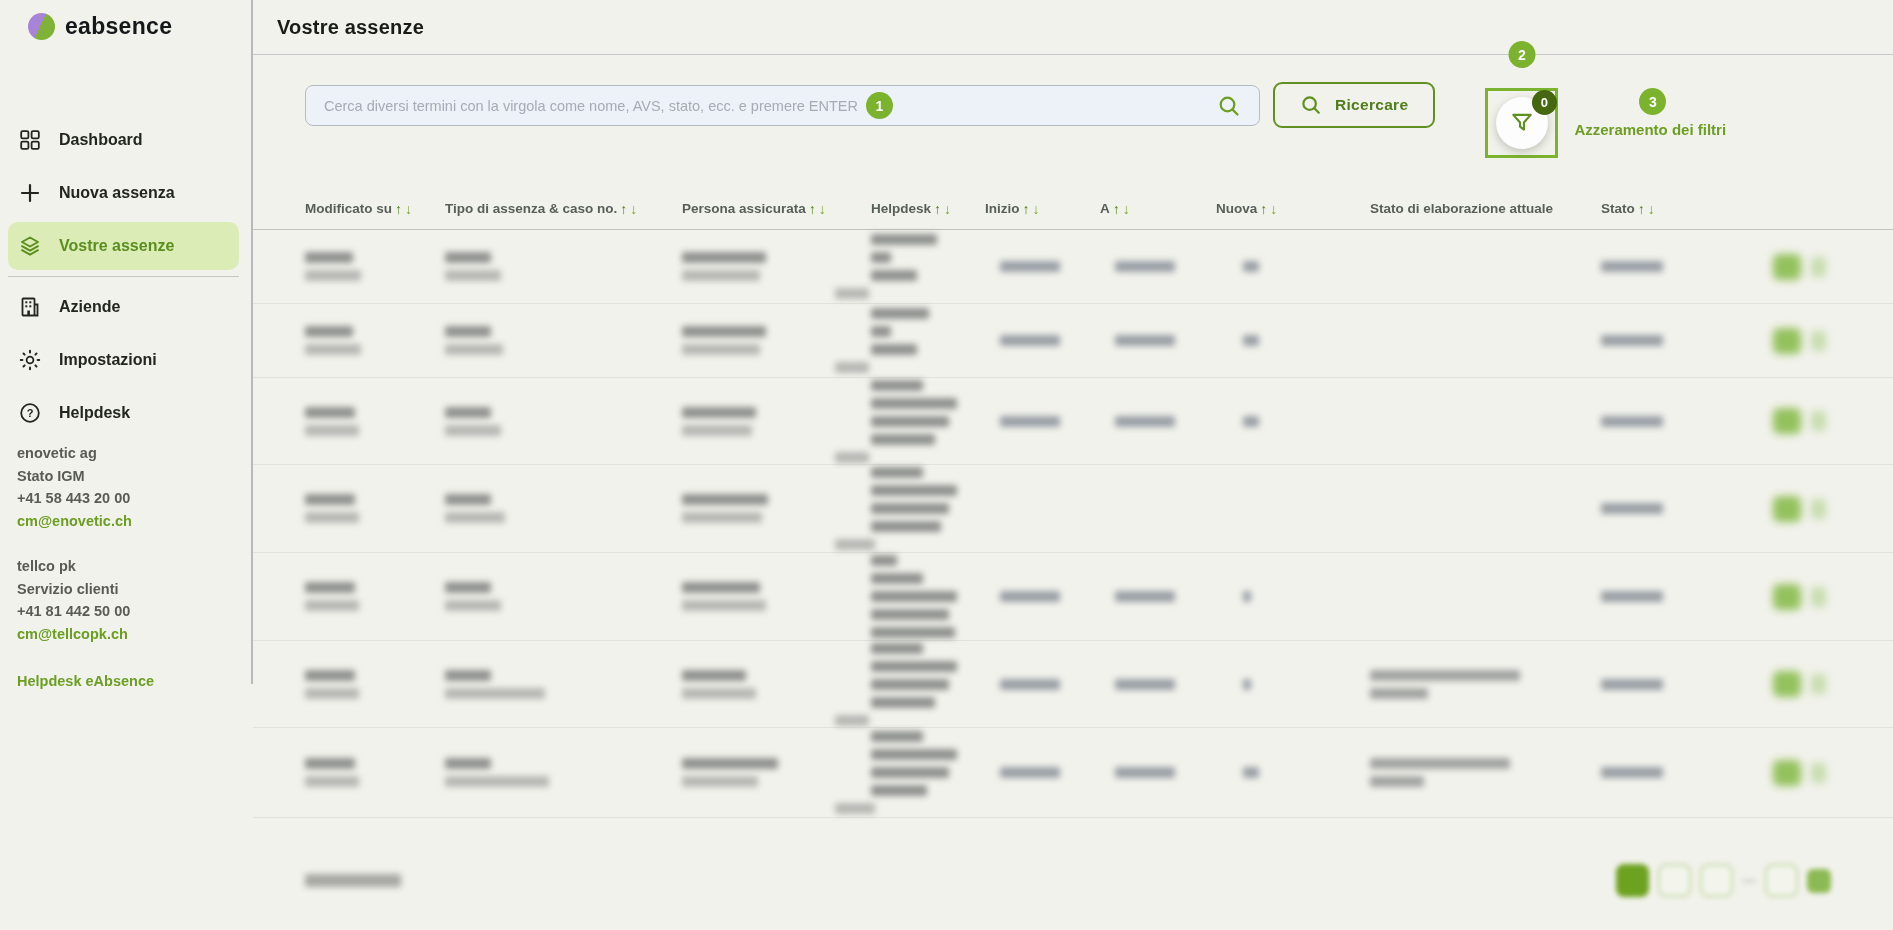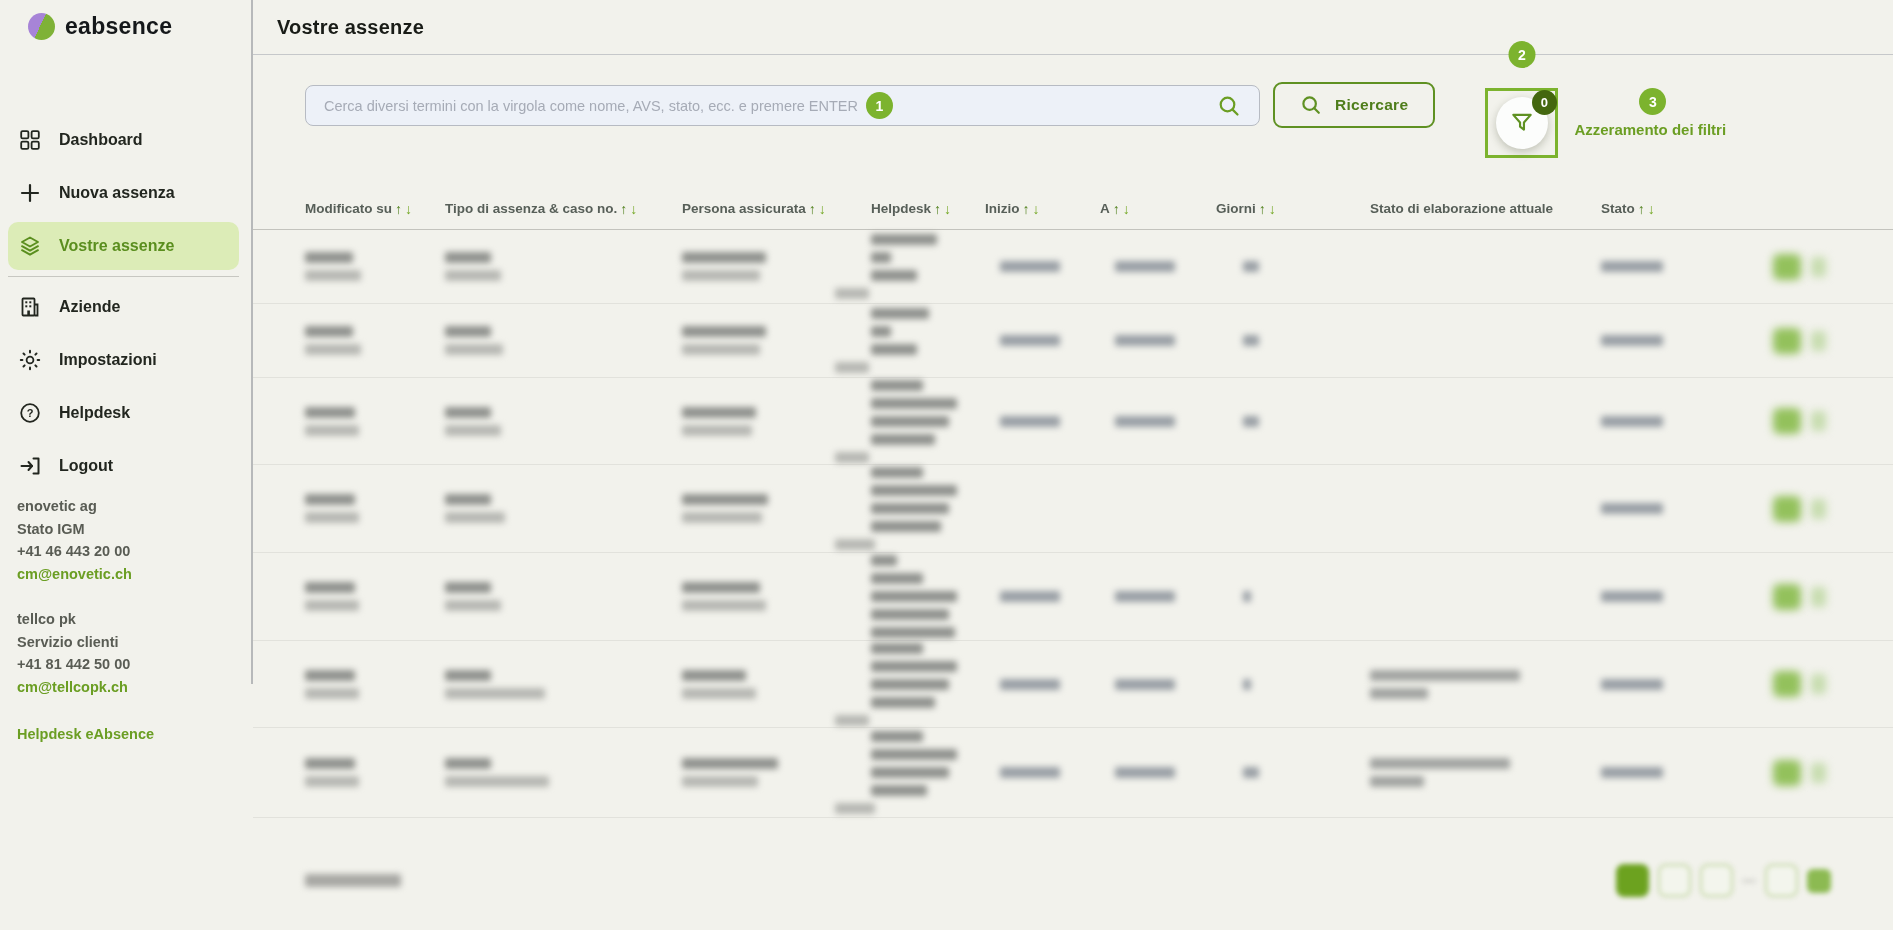--- a/index.html
+++ b/index.html
@@ -146,35 +146,27 @@
           </svg>
         <span>Impostazioni</span>
       </div>
       <div class="nav-item">
         <svg viewBox="0 0 24 24" fill="none" stroke="currentColor" stroke-width="1.8">
             <circle cx="12" cy="12" r="8.8"></circle>
             <text x="12" y="16" text-anchor="middle" font-size="11" font-weight="bold" fill="currentColor" stroke="none">?</text>
           </svg>
         <span>Helpdesk</span>
       </div>
-      <div class="nav-item">
-        <svg viewBox="0 0 24 24" fill="none" stroke="currentColor" stroke-width="2" stroke-linecap="round" stroke-linejoin="round">
-            <path d="M3.5 12h10.5"></path>
-            <path d="M10.5 8l3.5 4-3.5 4"></path>
-            <path d="M15.5 4.5h5v15h-5"></path>
-          </svg>
-        <span>Logout</span>
-      </div>
     </nav>
 
     <div class="contacts">
       <div class="contact-block">
         <div>enovetic ag</div>
         <div>Stato IGM</div>
-        <div>+41 46 443 20 00</div>
+        <div>+41 58 443 20 00</div>
         <span class="contact-email">cm@enovetic.ch</span>
       </div>
       <div class="contact-block">
         <div>tellco pk</div>
         <div>Servizio clienti</div>
         <div>+41 81 442 50 00</div>
         <span class="contact-email">cm@tellcopk.ch</span>
       </div>
       <span class="helpdesk-link">Helpdesk eAbsence</span>
     </div>
@@ -247,21 +239,21 @@
             <span>Inizio</span>
             <span class="arrow-up">↑</span>
             <span class="arrow-down">↓</span>
           </div>
           <div class="th">
             <span>A</span>
             <span class="arrow-up">↑</span>
             <span class="arrow-down">↓</span>
           </div>
           <div class="th">
-            <span>Giorni</span>
+            <span>Nuova</span>
             <span class="arrow-up">↑</span>
             <span class="arrow-down">↓</span>
           </div>
           <div class="th">
             <span>Stato di elaborazione attuale</span>
           </div>
           <div class="th">
             <span>Stato</span>
             <span class="arrow-up">↑</span>
             <span class="arrow-down">↓</span>

